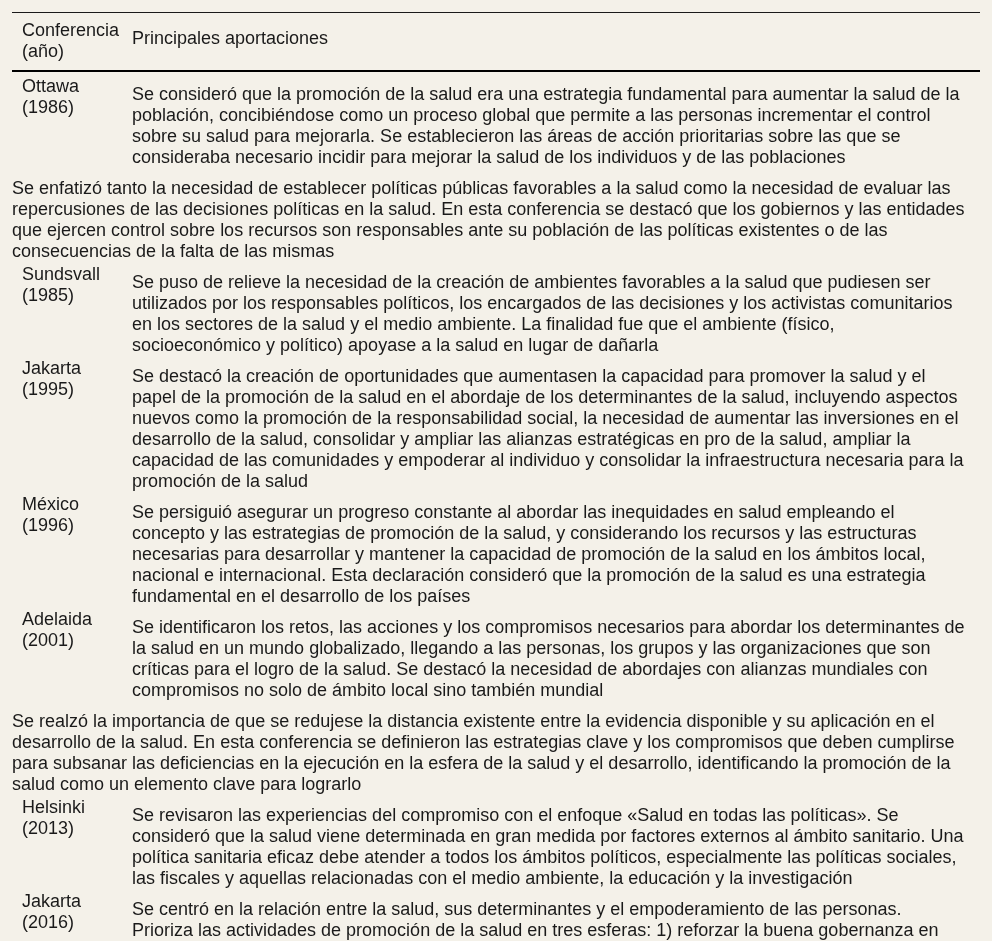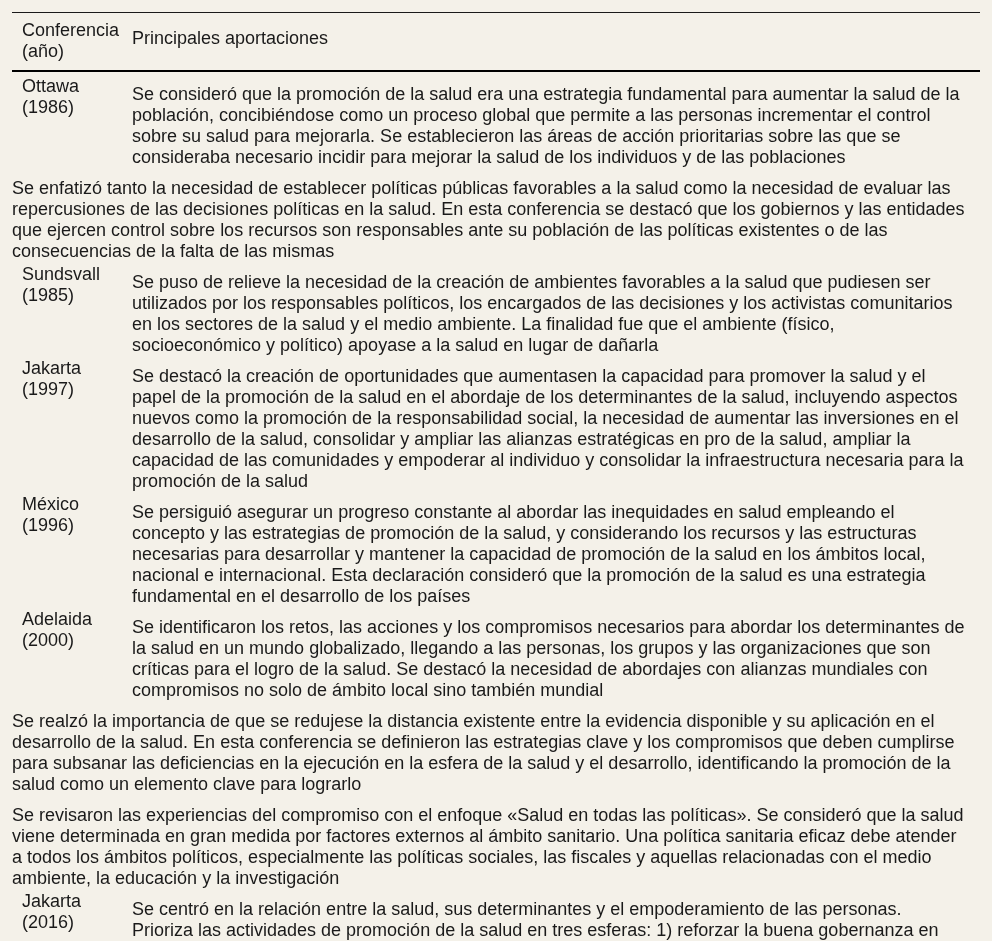--- a/index.html
+++ b/index.html
@@ -81,46 +81,50 @@
         <div class="col1">
           <span>Sundsvall</span>
           <span>(1985)</span>
         </div>
         <div class="col2">Se puso de relieve la necesidad de la creación de ambientes favorables a la salud que pudiesen ser utilizados por los responsables políticos, los encargados de las decisiones y los activistas comunitarios en los sectores de la salud y el medio ambiente. La finalidad fue que el ambiente (físico, socioeconómico y político) apoyase a la salud en lugar de dañarla</div>
       </div>
 
       <div class="row">
         <div class="col1">
           <span>Jakarta</span>
-          <span>(1997)</span>
+          <span>(1995)</span>
         </div>
         <div class="col2">Se destacó la creación de oportunidades que aumentasen la capacidad para promover la salud y el papel de la promoción de la salud en el abordaje de los determinantes de la salud, incluyendo aspectos nuevos como la promoción de la responsabilidad social, la necesidad de aumentar las inversiones en el desarrollo de la salud, consolidar y ampliar las alianzas estratégicas en pro de la salud, ampliar la capacidad de las comunidades y empoderar al individuo y consolidar la infraestructura necesaria para la promoción de la salud</div>
       </div>
 
       <div class="row">
         <div class="col1">
           <span>México</span>
           <span>(1996)</span>
         </div>
         <div class="col2">Se persiguió asegurar un progreso constante al abordar las inequidades en salud empleando el concepto y las estrategias de promoción de la salud, y considerando los recursos y las estructuras necesarias para desarrollar y mantener la capacidad de promoción de la salud en los ámbitos local, nacional e internacional. Esta declaración consideró que la promoción de la salud es una estrategia fundamental en el desarrollo de los países</div>
       </div>
 
       <div class="row">
         <div class="col1">
           <span>Adelaida</span>
-          <span>(2000)</span>
+          <span>(2001)</span>
         </div>
         <div class="col2">Se identificaron los retos, las acciones y los compromisos necesarios para abordar los determinantes de la salud en un mundo globalizado, llegando a las personas, los grupos y las organizaciones que son críticas para el logro de la salud. Se destacó la necesidad de abordajes con alianzas mundiales con compromisos no solo de ámbito local sino también mundial</div>
       </div>
 
       <div class="row">
         <div class="col2">Se realzó la importancia de que se redujese la distancia existente entre la evidencia disponible y su aplicación en el desarrollo de la salud. En esta conferencia se definieron las estrategias clave y los compromisos que deben cumplirse para subsanar las deficiencias en la ejecución en la esfera de la salud y el desarrollo, identificando la promoción de la salud como un elemento clave para lograrlo</div>
       </div>
 
       <div class="row">
+        <div class="col1">
+          <span>Helsinki</span>
+          <span>(2013)</span>
+        </div>
         <div class="col2">Se revisaron las experiencias del compromiso con el enfoque «Salud en todas las políticas». Se consideró que la salud viene determinada en gran medida por factores externos al ámbito sanitario. Una política sanitaria eficaz debe atender a todos los ámbitos políticos, especialmente las políticas sociales, las fiscales y aquellas relacionadas con el medio ambiente, la educación y la investigación</div>
       </div>
 
       <div class="row">
         <div class="col1">
           <span>Jakarta</span>
           <span>(2016)</span>
         </div>
         <div class="col2">Se centró en la relación entre la salud, sus determinantes y el empoderamiento de las personas. Prioriza las actividades de promoción de la salud en tres esferas: 1) reforzar la buena gobernanza en pro de la salud; 2) mejorar la salud en entornos urbanos y promover las ciudades y las comunidades saludables; y 3) reforzar los conocimientos sobre la salud. Estas tres esferas constituyen puntos de partida cruciales para incidir de manera significativa, mediante enfoques que abarquen a todos los sectores gubernamentales y a toda la sociedad, en el entorno vital y los ámbitos cotidianos de las personas, así como en la capacidad de estas para tener un mayor control sobre su propia salud y los determinantes que influyen en ella</div>
       </div>

